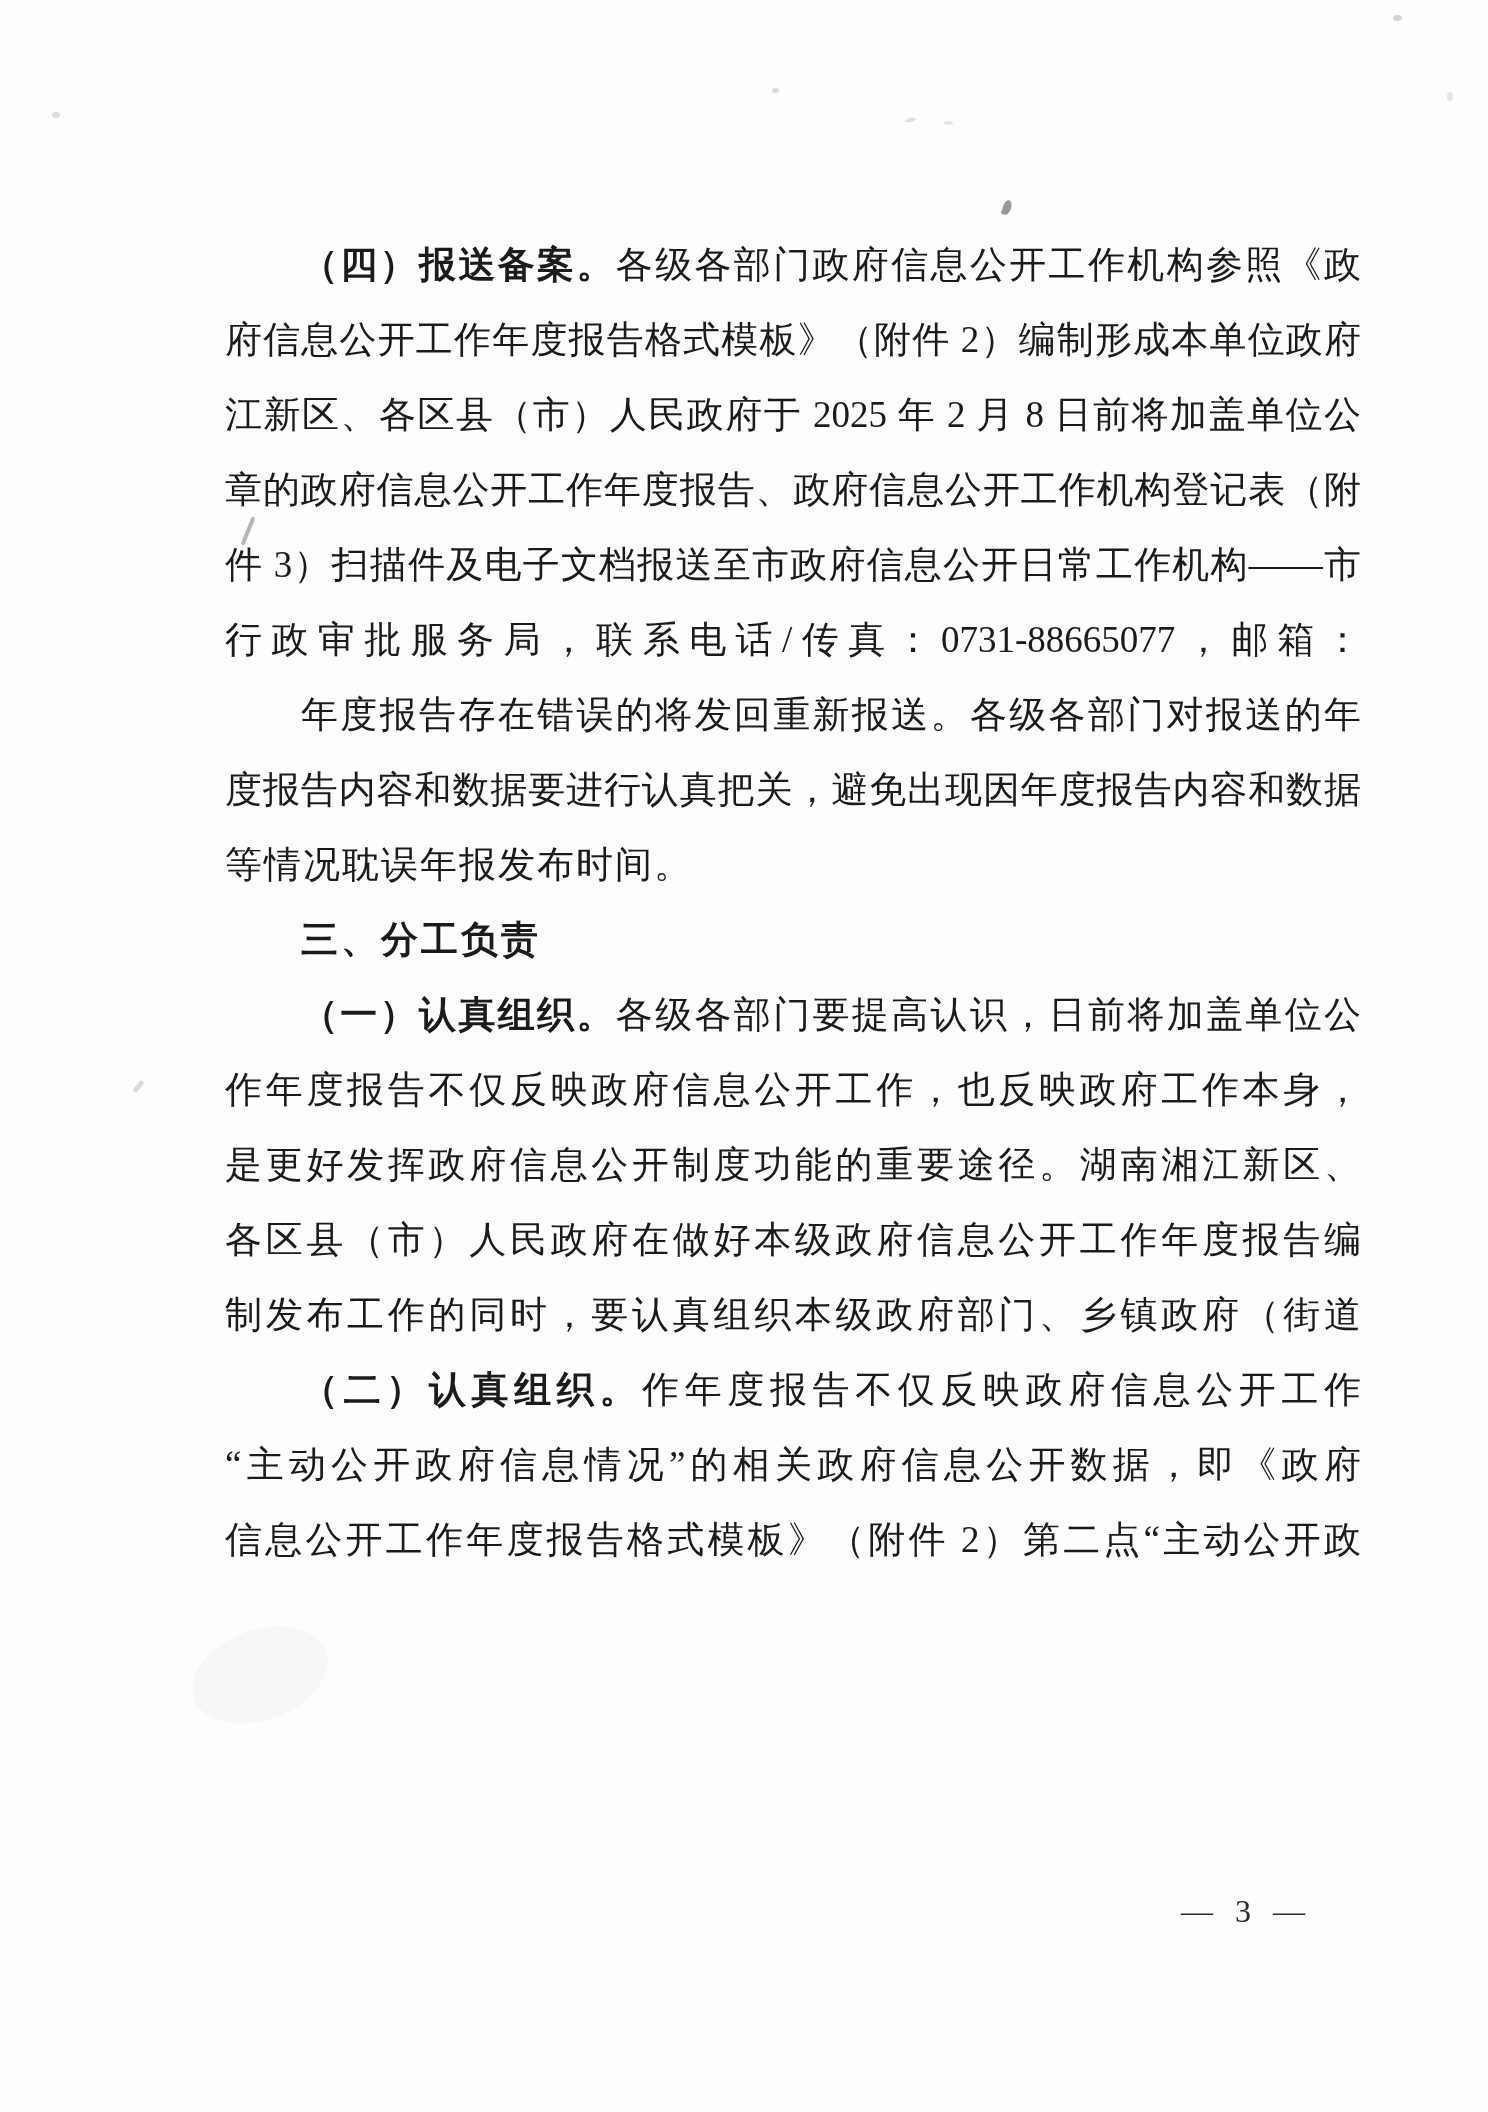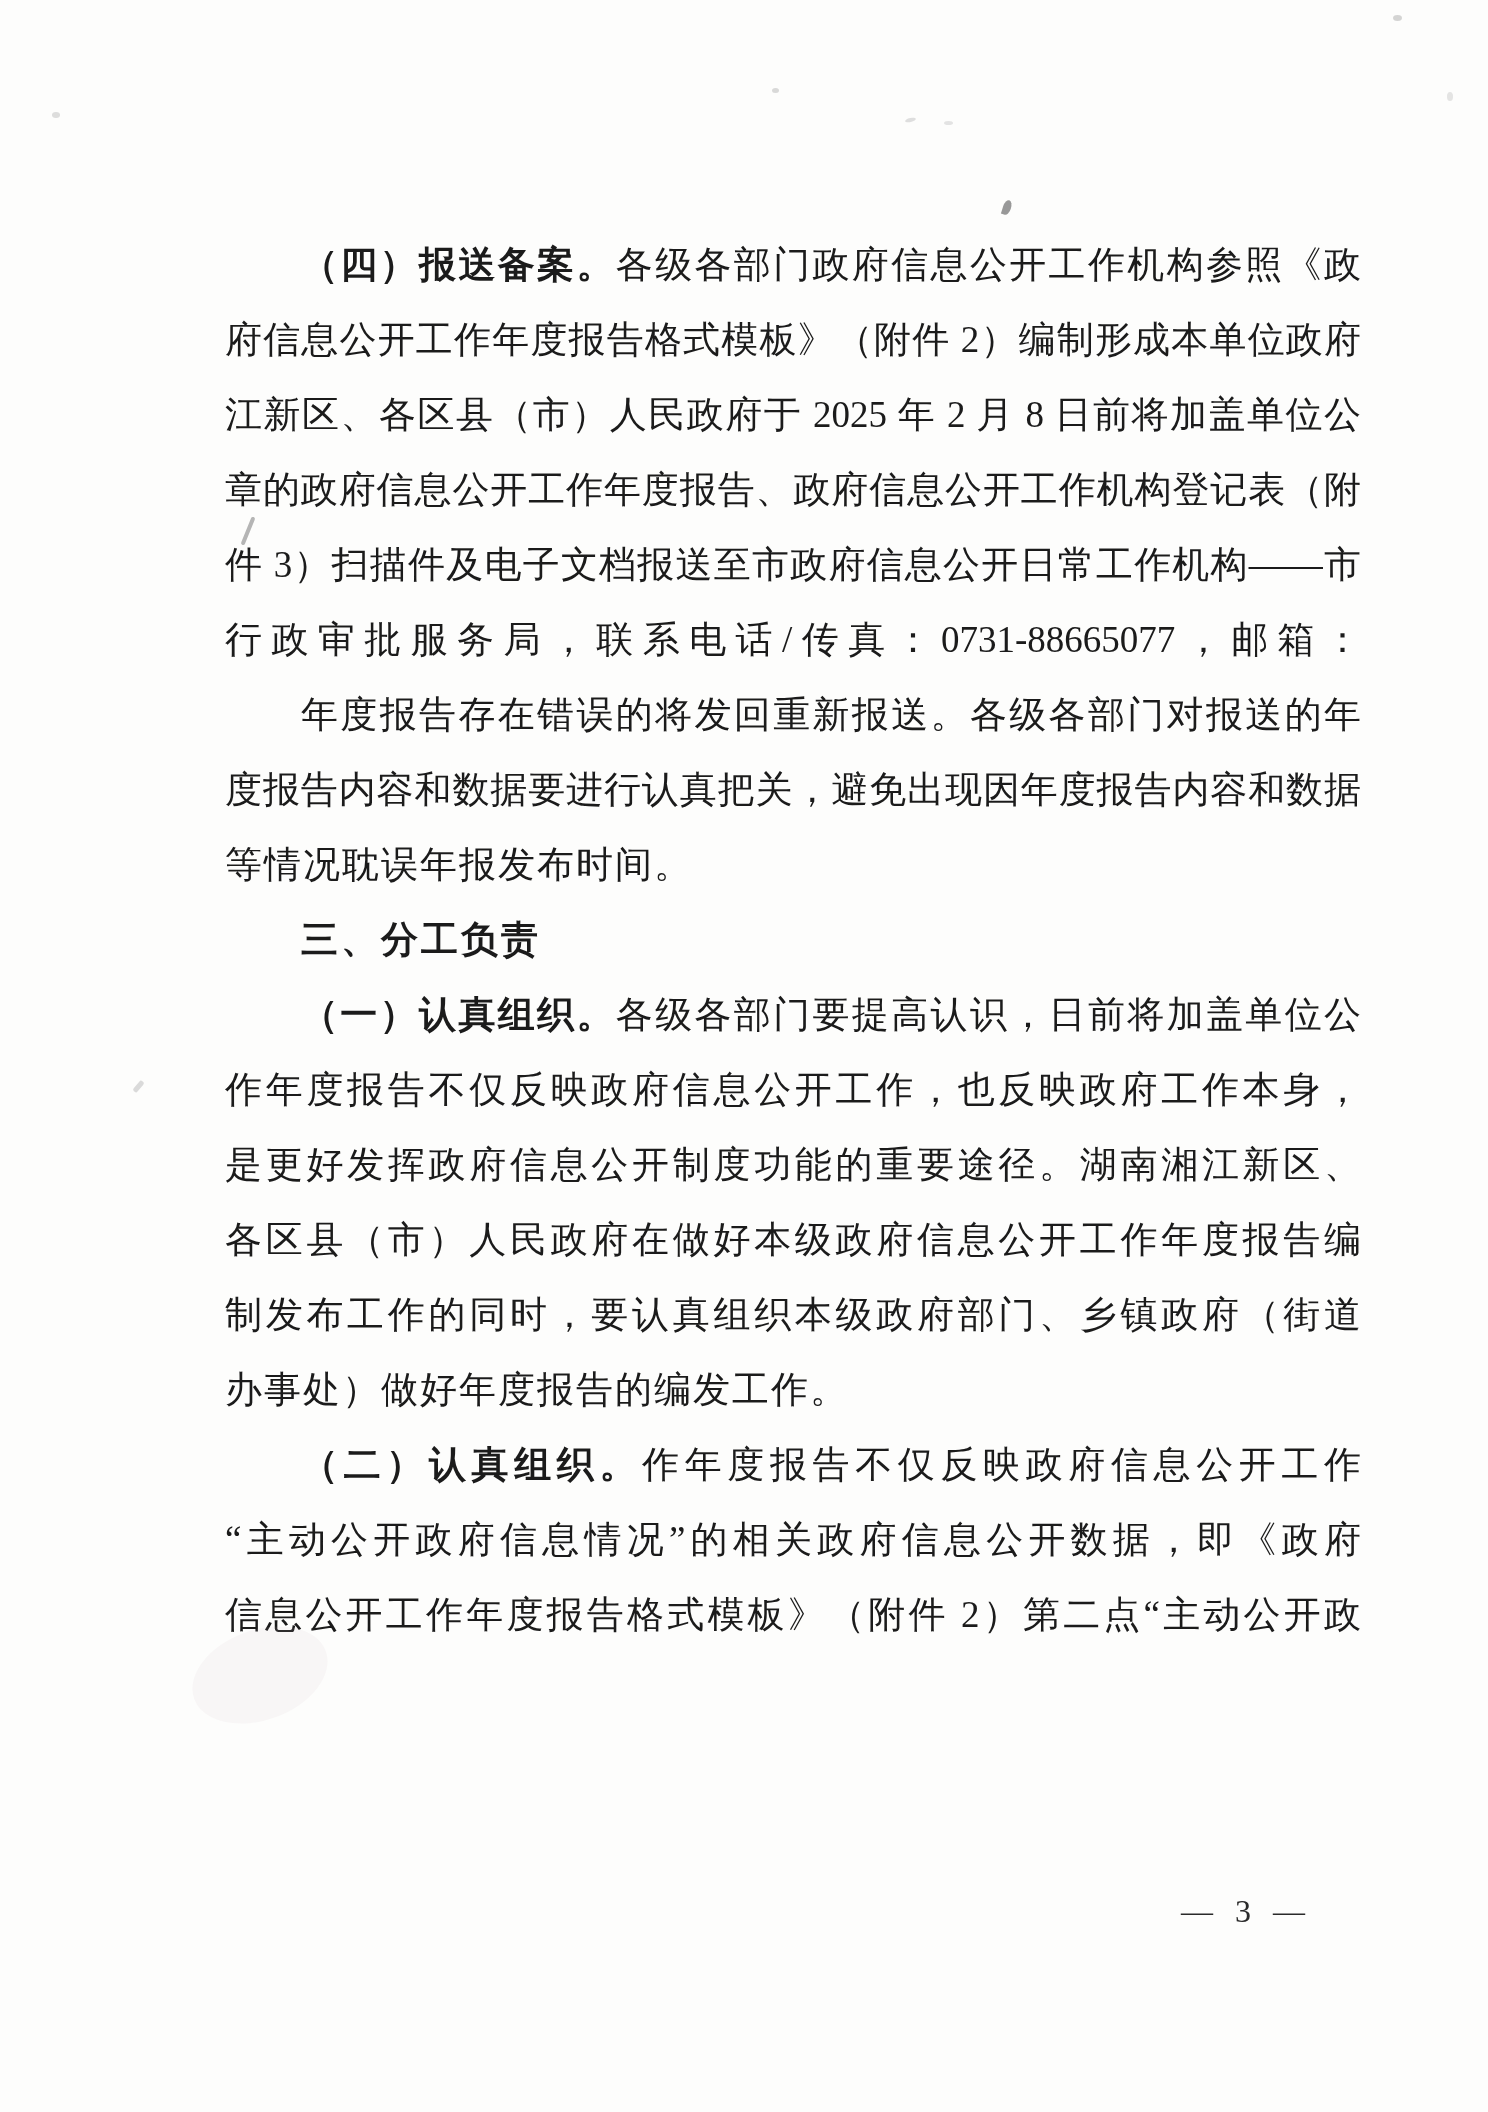--- a/index.html
+++ b/index.html
@@ -102,21 +102,20 @@
     <div class="line just indent"><span class="lead">（一）认真组织。</span><span>各级各部门要提高认识，日前将加盖单位公</span></div>
 
     <div class="line just"><span>作年度报告不仅反映政府信息公开工作，也反映政府工作本身，</span></div>
 
     <div class="line just"><span>是更好发挥政府信息公开制度功能的重要途径。湖南湘江新区、</span></div>
 
     <div class="line just"><span>各区县（市）人民政府在做好本级政府信息公开工作年度报告编</span></div>
 
     <div class="line just"><span>制发布工作的同时，要认真组织本级政府部门、乡镇政府（街道</span></div>
 
-    <div class="line"><span>办事处）做好年度报告的编发工作。</span></div>
 
     <div class="line just indent"><span class="lead">（二）认真组织。</span><span>作年度报告不仅反映政府信息公开工作</span></div>
 
     <div class="line just"><span>“主动公开政府信息情况”的相关政府信息公开数据，即《政府</span></div>
 
     <div class="line just"><span>信息公开工作年度报告格式模板》（附件 2）第二点“主动公开政</span></div>
 
   </div>
 
   <div class="footer">— 3 —</div>

